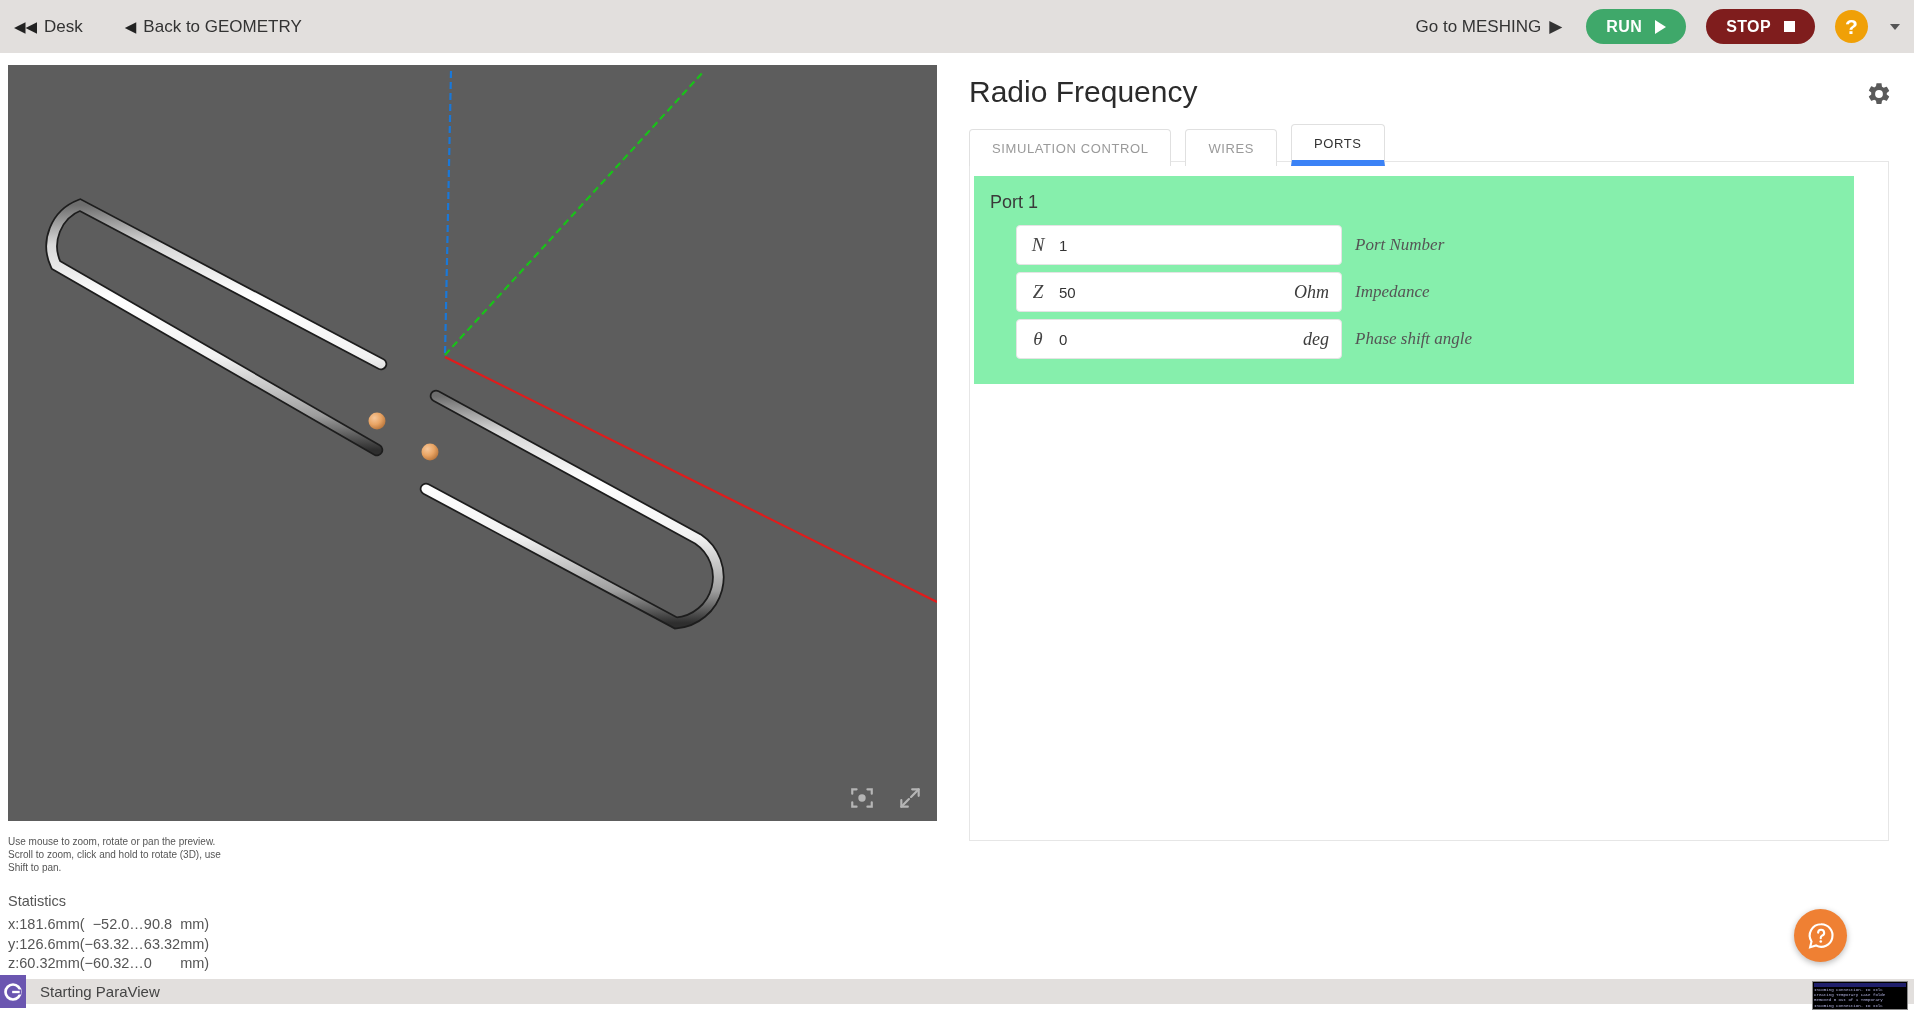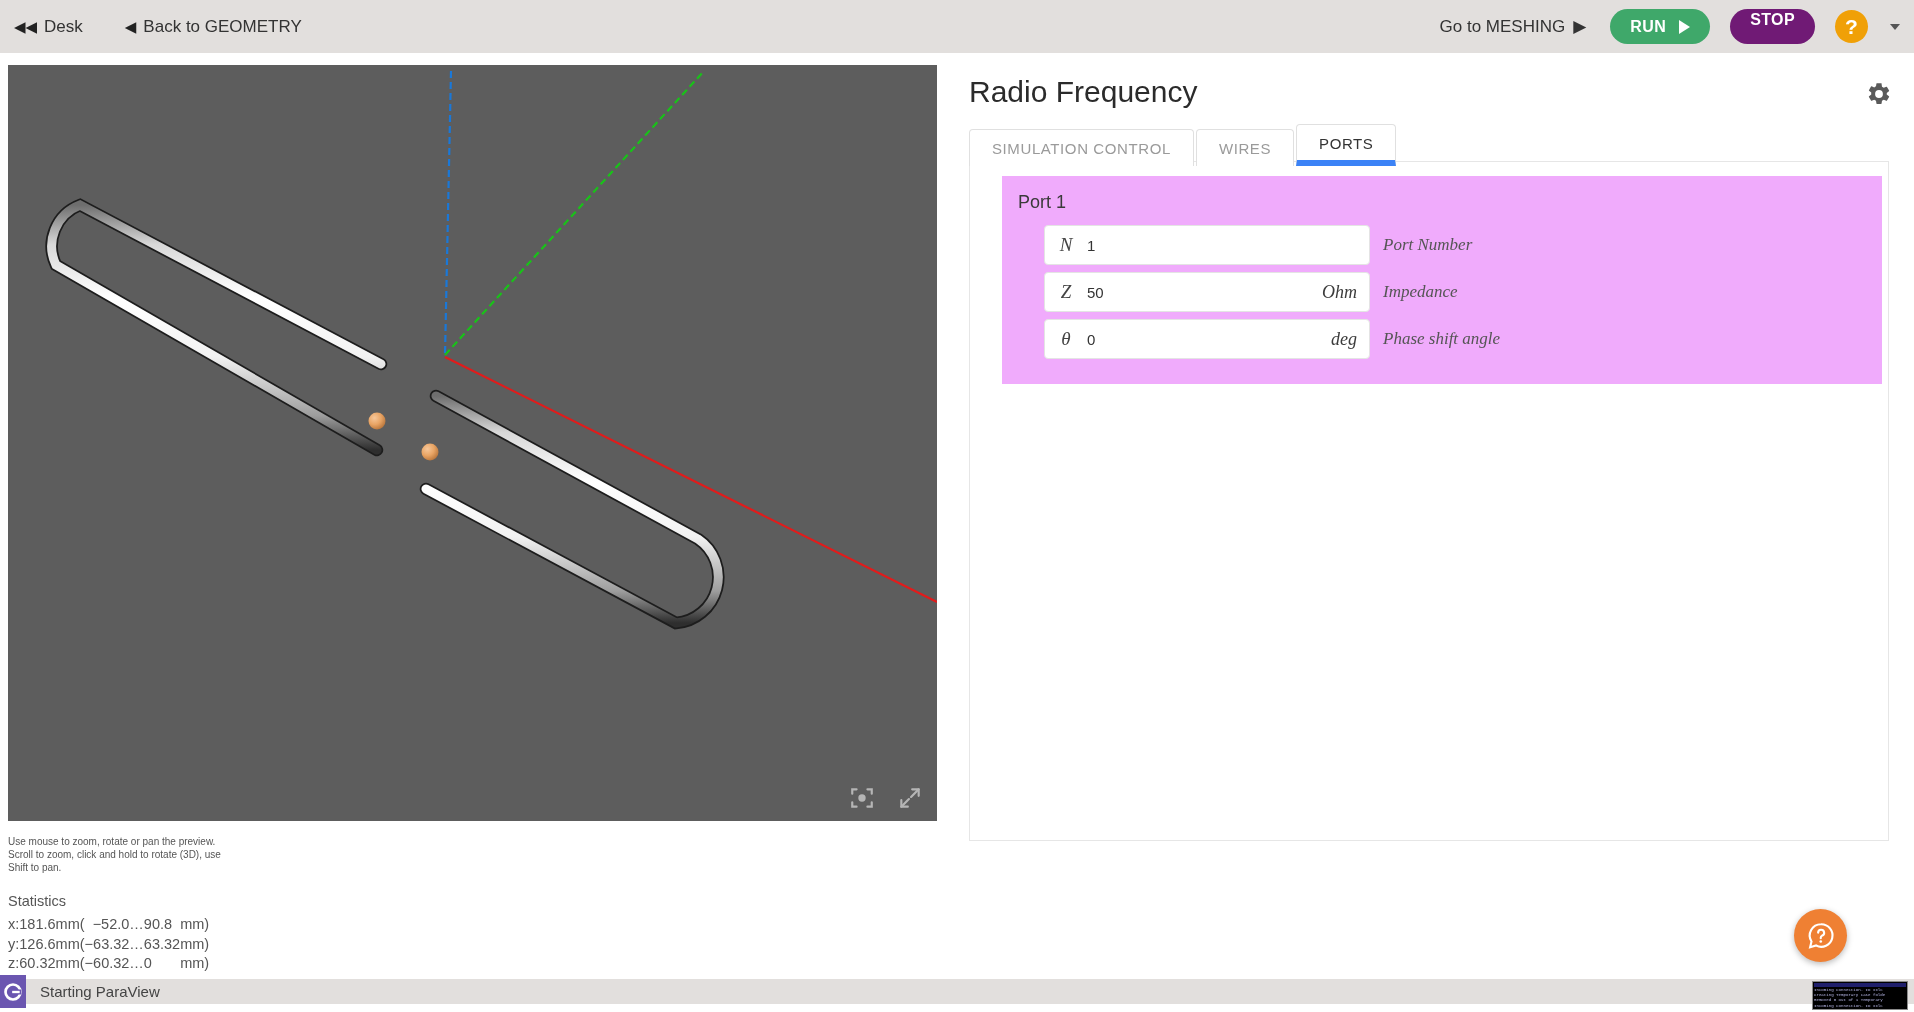--- a/index.html
+++ b/index.html
@@ -75,21 +75,21 @@
     font-size: 16px;
     font-weight: bold;
     letter-spacing: 0.4px;
     color: #ffffff;
     border: none;
     cursor: pointer;
     font-family: "Liberation Sans", sans-serif;
     min-width: 80px;
   }
   .btn-run { background: #3fa86a; }
-  .btn-stop { background: #701a75; flex-direction: column; }
+  .btn-stop { background: #7f1d1d; }
   .glyph-play {
     width: 0; height: 0;
     border-left: 11px solid #ffffff;
     border-top: 7px solid transparent;
     border-bottom: 7px solid transparent;
   }
   .glyph-square {
     width: 11px; height: 11px;
     background: #ffffff;
   }
@@ -207,25 +207,25 @@
   }
   .tab {
     background: #ffffff;
     border: 1px solid #e0e0e0;
     border-bottom: none;
     border-top-left-radius: 4px;
     border-top-right-radius: 4px;
     padding: 0 22px;
     height: 37px;
     line-height: 37px;
-    font-size: 15px;
+    font-size: 13px;
     letter-spacing: 0.6px;
     color: #9a9a9a;
     cursor: pointer;
-    margin-right: 2px;
+    margin-right: 14px;
     white-space: nowrap;
     box-sizing: border-box;
   }
   .tab.active {
     color: #333333;
     border-bottom: 6px solid #3b82f6;
     height: 42px;
     line-height: 37px;
     position: relative;
     z-index: 4;
@@ -233,23 +233,23 @@
   .panel-body {
     position: absolute;
     left: 9px; top: 108px;
     width: 920px; height: 680px;
     background: #ffffff;
     border: 1px solid #e6e6e6;
     box-sizing: border-box;
   }
   .port-card {
     position: absolute;
-    left: 32px; top: 14px;
+    left: 4px; top: 14px;
     width: 880px;
-    background: #f0abfc;
+    background: #86efac;
     padding: 14px 16px 18px 16px;
     box-sizing: border-box;
   }
   .port-card-title {
     font-size: 18px;
     color: #3a3a3a;
     margin: 2px 0 12px 0;
   }
   .field-row {
     display: flex;

